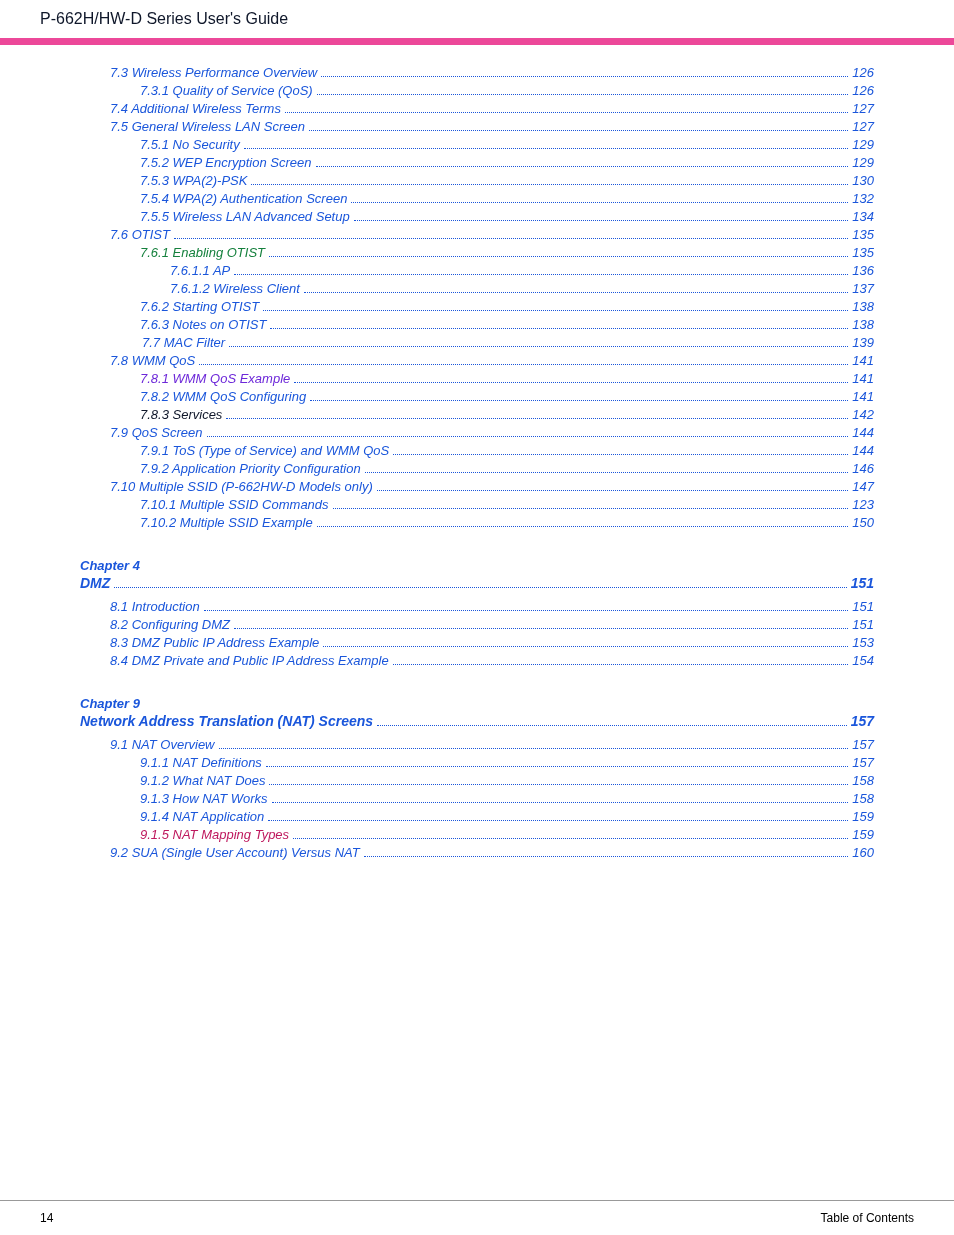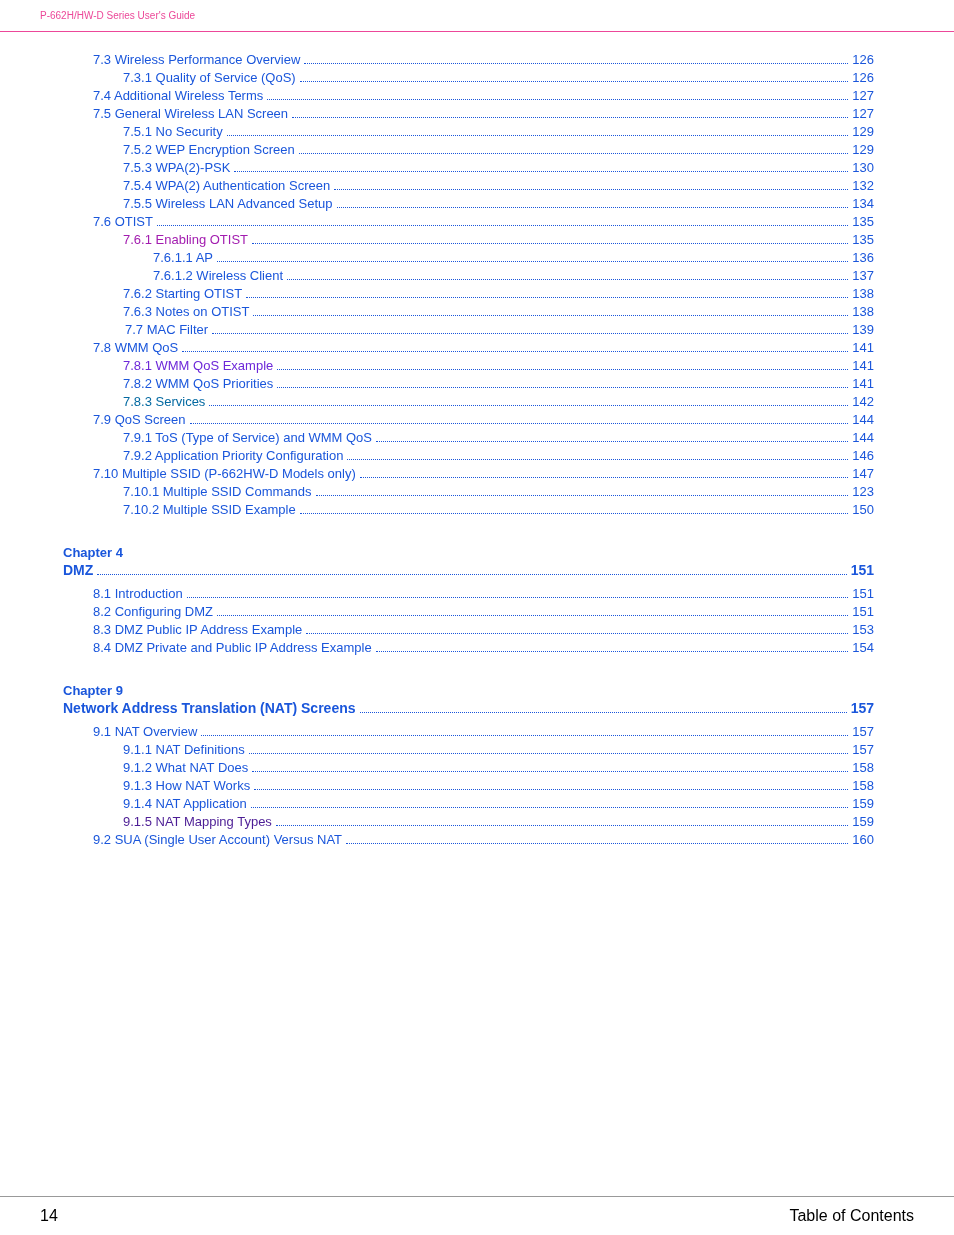--- a/index.html
+++ b/index.html
@@ -11,39 +11,40 @@
       width: 954px;
       min-height: 1235px;
     }
     .page {
       width: 954px;
       min-height: 1235px;
       padding: 0;
       position: relative;
     }
     .header {
-      border-bottom: 1px solid #ec4899;
+      border-bottom: 7px solid #ec4899;
       padding: 10px 40px;
-      font-size: 10px;
-      color: #ec4899;
+      font-size: 16px;
+      color: #0f172a;
     }
     .footer {
       border-top: 1px solid #999;
       padding: 10px 40px;
-      font-size: 16px;
+      font-size: 12px;
       color: #000;
       position: absolute;
       bottom: 0;
       left: 0;
       right: 0;
       display: flex;
       justify-content: space-between;
     }
     .content {
-      padding: 20px 80px 60px 63px;
+      padding: 20px 80px 60px 80px;
+      font-style: italic;
     }
     .toc-entry {
       display: flex;
       align-items: baseline;
       margin-bottom: 3px;
       color: #1a56db;
       font-size: 13px;
     }
     .toc-entry .dots {
       flex: 1;
@@ -144,21 +145,21 @@
           <span style="color: rgb(26, 86, 219); cursor: pointer;">7.5.5 Wireless LAN Advanced Setup</span>
           <span class="dots"></span>
           <span class="page-num">134</span>
         </div>
         <div class="toc-entry indent-1">
           <span style="color: rgb(26, 86, 219); cursor: pointer;">7.6 OTIST</span>
           <span class="dots"></span>
           <span class="page-num">135</span>
         </div>
         <div class="toc-entry indent-2">
-          <span style="color: #a21caf; cursor: pointer;">7.6.1 Enabling OTIST</span>
+          <span style="color: #15803d; cursor: pointer;">7.6.1 Enabling OTIST</span>
           <span class="dots"></span>
           <span class="page-num">135</span>
         </div>
         <div class="toc-entry indent-3">
           <span style="color: rgb(26, 86, 219); cursor: pointer;">7.6.1.1 AP</span>
           <span class="dots"></span>
           <span class="page-num">136</span>
         </div>
         <div class="toc-entry indent-3">
           <span style="color: rgb(26, 86, 219); cursor: pointer;">7.6.1.2 Wireless Client</span>
@@ -184,26 +185,26 @@
           <span style="color: rgb(26, 86, 219); cursor: pointer;">7.8 WMM QoS</span>
           <span class="dots"></span>
           <span class="page-num">141</span>
         </div>
         <div class="toc-entry indent-2">
           <span style="color: #6d28d9; cursor: pointer;">7.8.1 WMM QoS Example</span>
           <span class="dots"></span>
           <span class="page-num">141</span>
         </div>
         <div class="toc-entry indent-2">
-          <span style="color: rgb(26, 86, 219); cursor: pointer;">7.8.2 WMM QoS Priorities</span>
+          <span style="color: rgb(26, 86, 219); cursor: pointer;">7.8.2 WMM QoS Configuring</span>
           <span class="dots"></span>
           <span class="page-num">141</span>
         </div>
         <div class="toc-entry indent-2">
-          <span style="color: #0369a1; cursor: pointer;">7.8.3 Services</span>
+          <span style="color: #0f172a; cursor: pointer;">7.8.3 Services</span>
           <span class="dots"></span>
           <span class="page-num">142</span>
         </div>
         <div class="toc-entry indent-1">
           <span style="color: rgb(26, 86, 219); cursor: pointer;">7.9 QoS Screen</span>
           <span class="dots"></span>
           <span class="page-num">144</span>
         </div>
         <div class="toc-entry indent-2">
           <span style="color: rgb(26, 86, 219); cursor: pointer;">7.9.1 ToS (Type of Service) and WMM QoS</span>
@@ -289,21 +290,21 @@
             <span style="color: rgb(26, 86, 219); cursor: pointer;">9.1.3 How NAT Works</span>
             <span class="dots"></span>
             <span class="page-num">158</span>
           </div>
           <div class="toc-entry indent-2">
             <span style="color: rgb(26, 86, 219); cursor: pointer;">9.1.4 NAT Application</span>
             <span class="dots"></span>
             <span class="page-num">159</span>
           </div>
           <div class="toc-entry indent-2">
-            <span style="color: #4c1d95; cursor: pointer;">9.1.5 NAT Mapping Types</span>
+            <span style="color: #be185d; cursor: pointer;">9.1.5 NAT Mapping Types</span>
             <span class="dots"></span>
             <span class="page-num">159</span>
           </div>
           <div class="toc-entry indent-1">
             <span style="color: rgb(26, 86, 219); cursor: pointer;">9.2 SUA (Single User Account) Versus NAT</span>
             <span class="dots"></span>
             <span class="page-num">160</span>
           </div>
         </div>
       </div>

